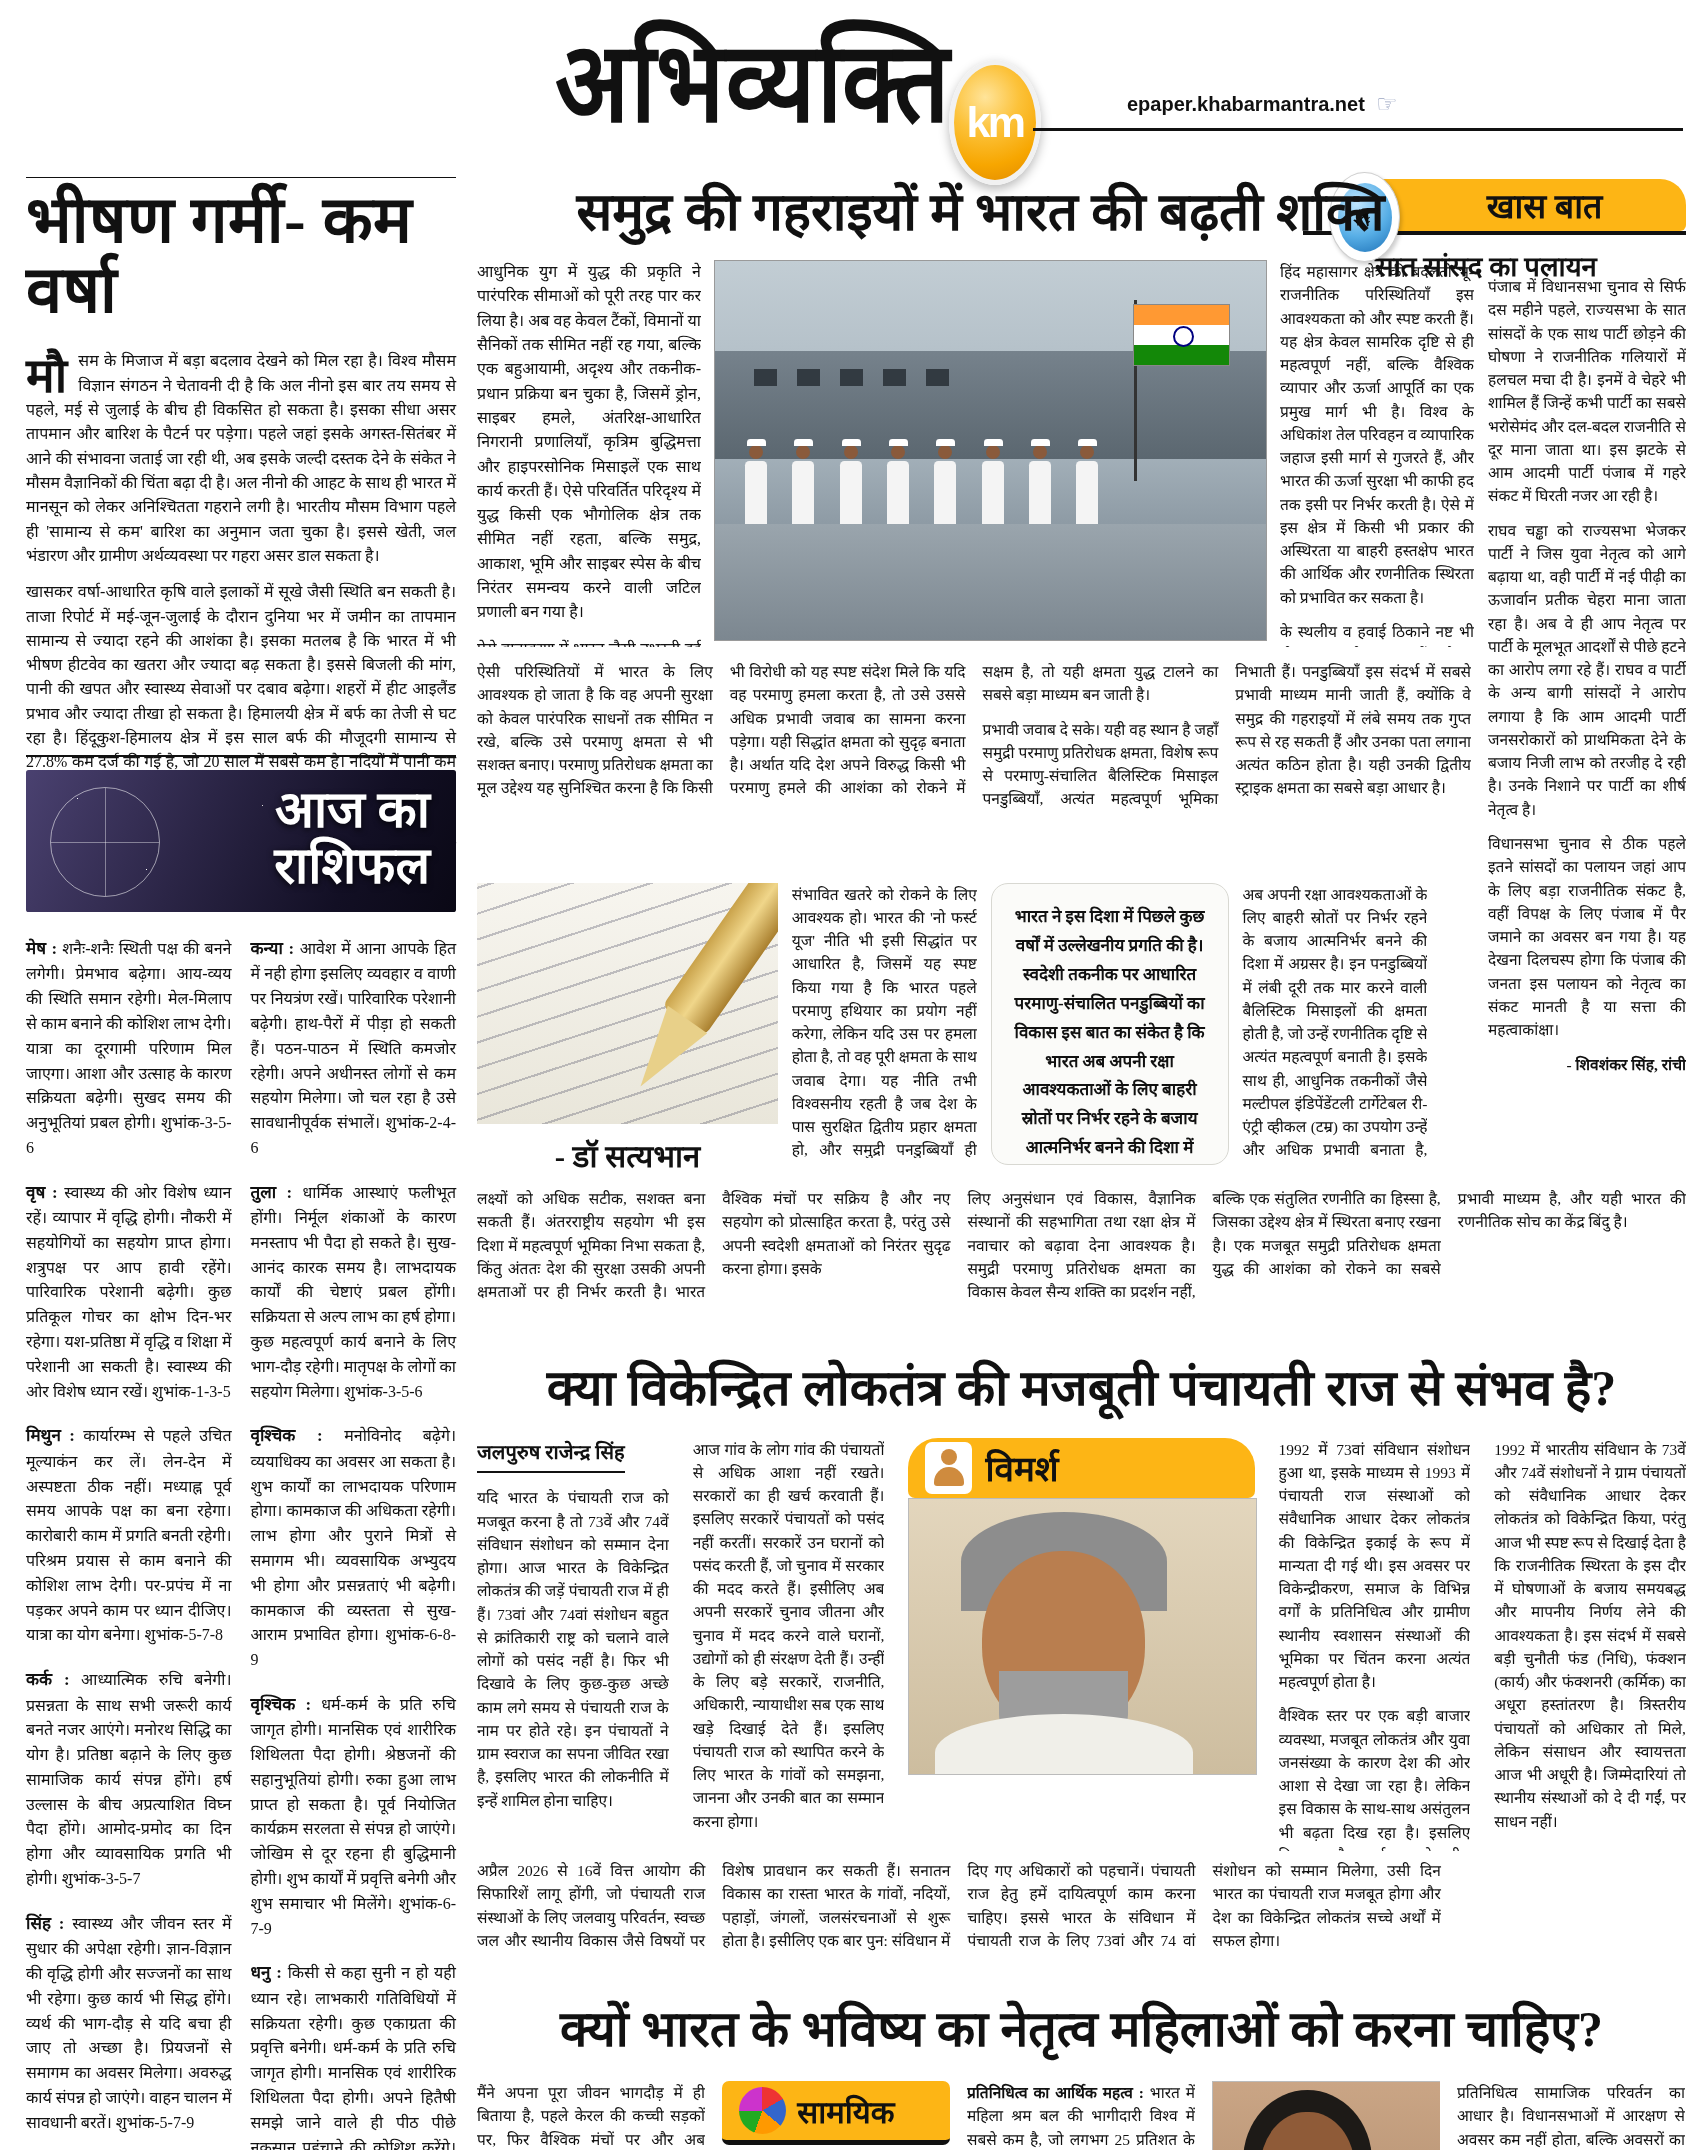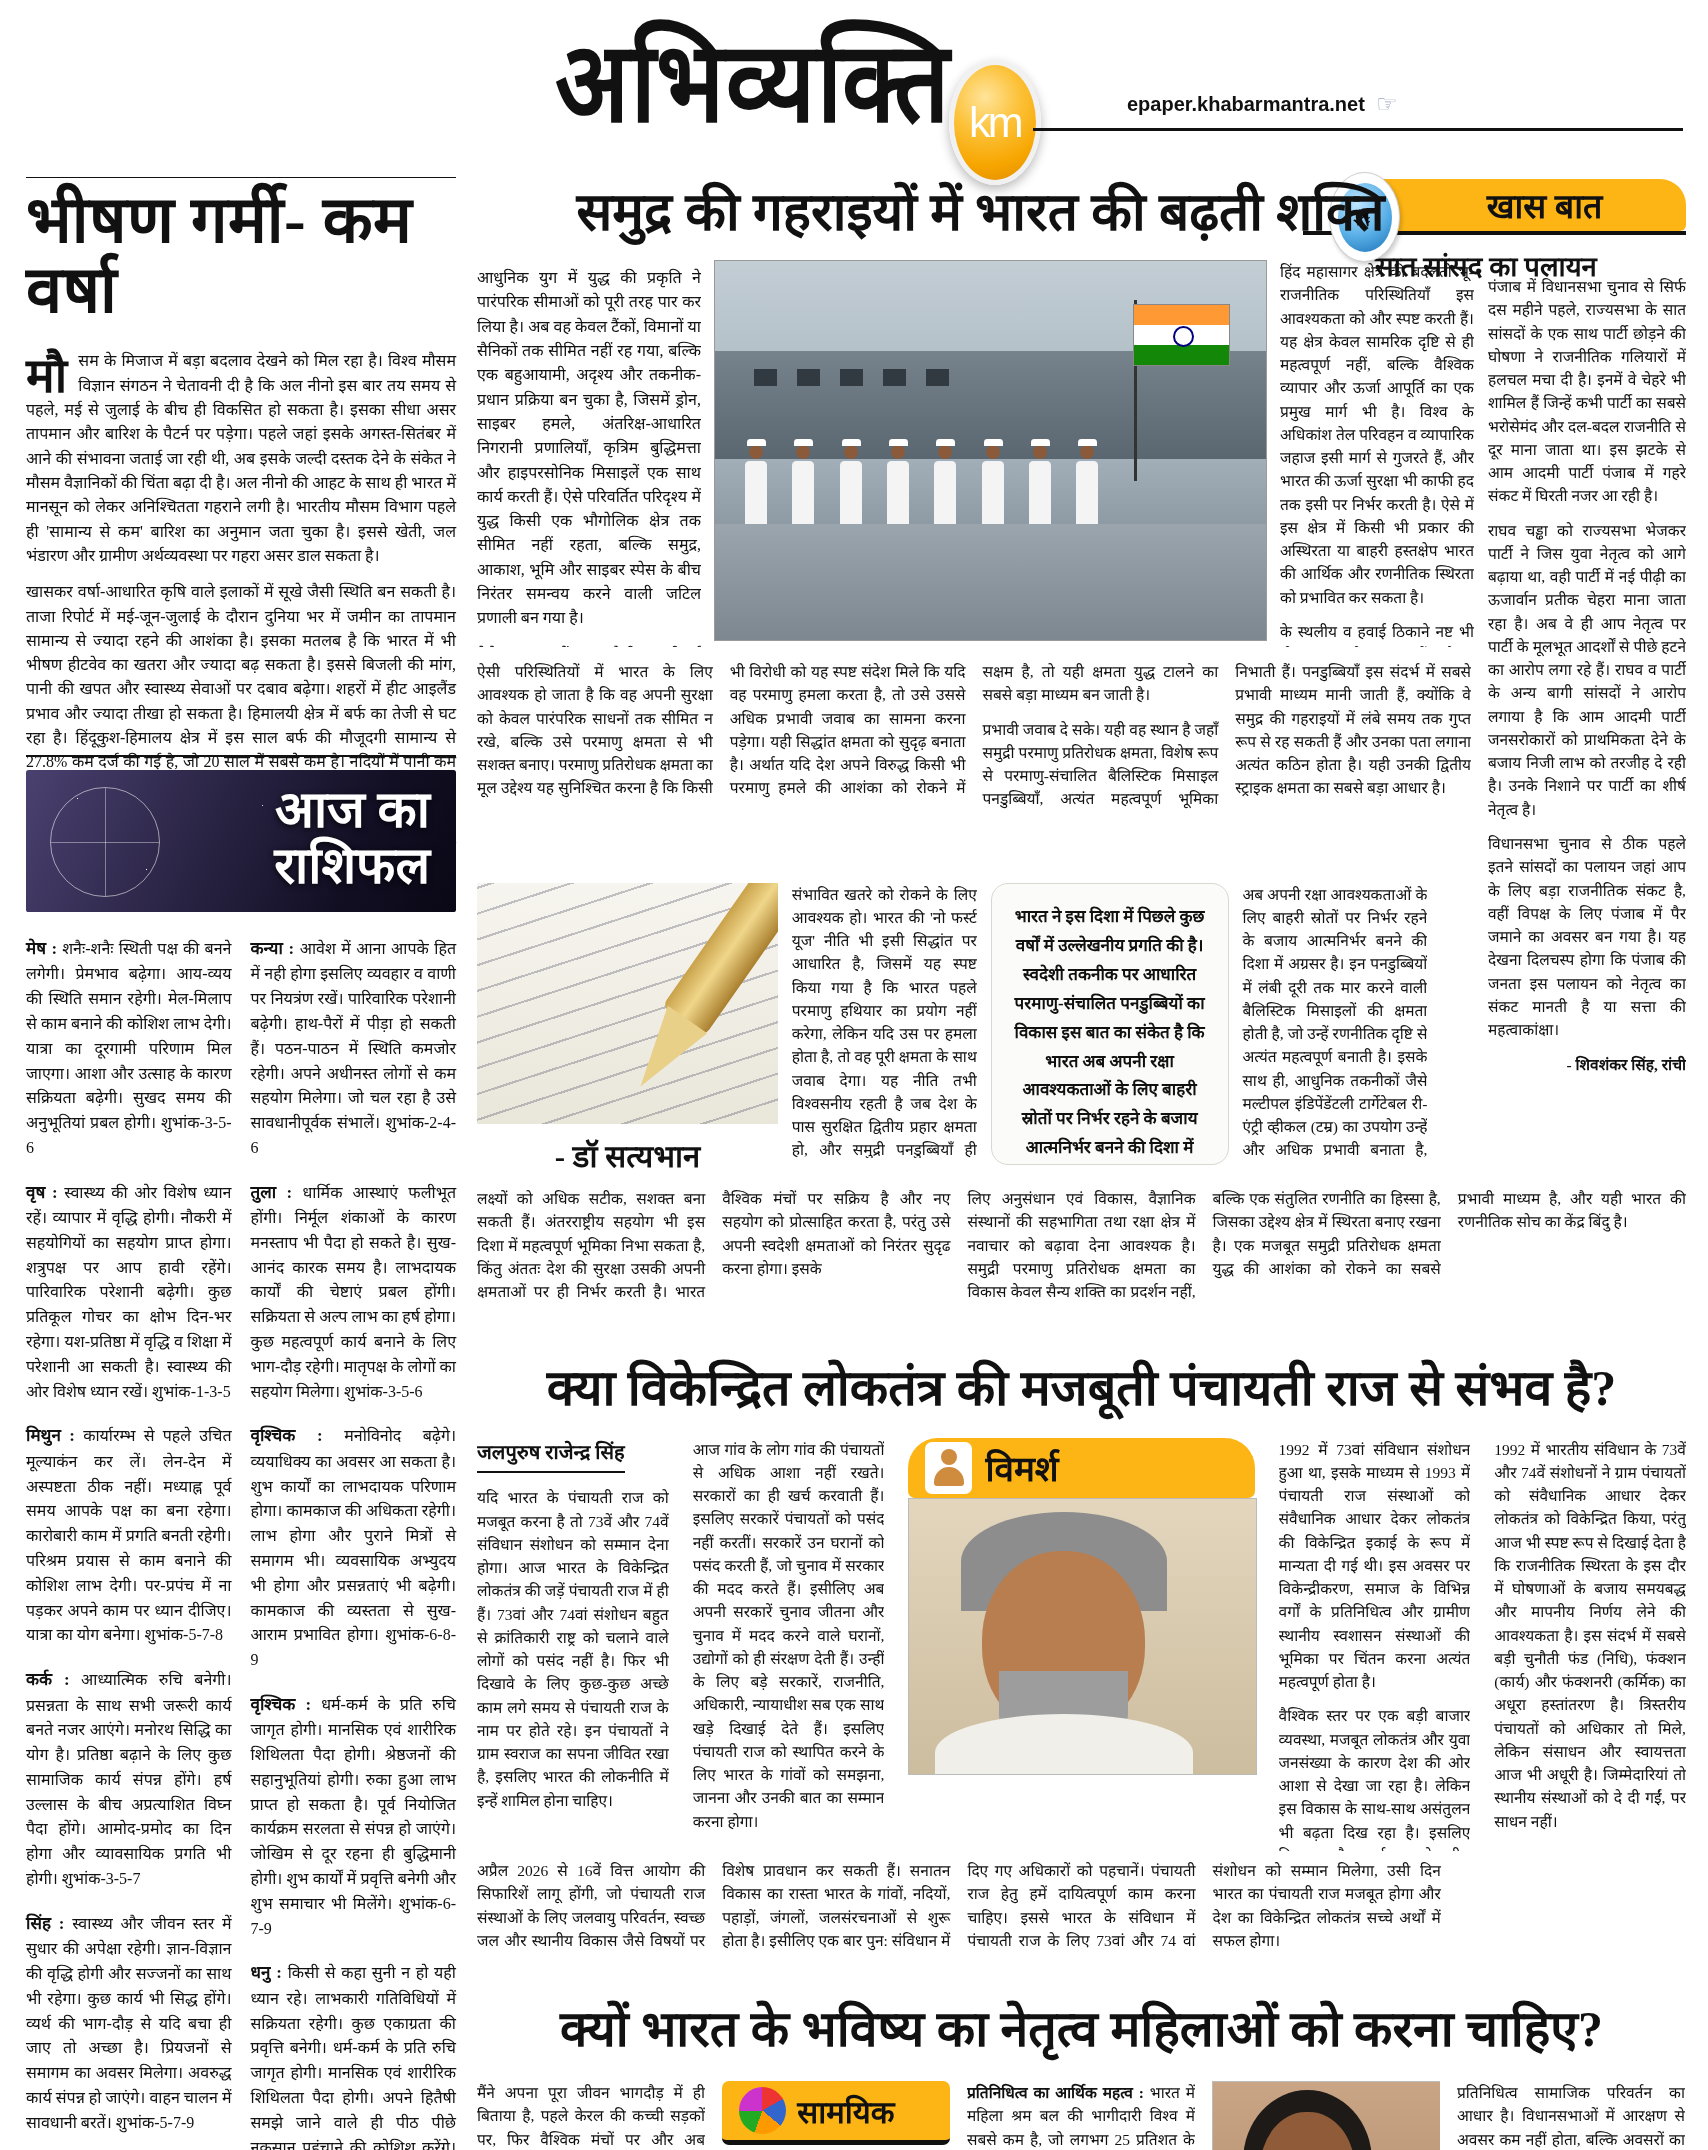--- a/index.html
+++ b/index.html
@@ -1,32 +1,32 @@
 <!DOCTYPE html>
 <html style="font-size:6.9px"><head>
 <meta charset="utf-8">
 <style>
   html,body{margin:0;padding:0;background:#e8e8e8;}
   .page{position:relative;width:1708px;height:2742px;background:#ffffff;overflow:hidden;
         font-family:"Liberation Serif","DejaVu Serif",serif;color:#111;}
   .abs{position:absolute;}
-  .jp{font-size:16px;line-height:1.52;text-align:justify;margin:6px 0 12px 0;}
+  .jp{font-size:16px;line-height:1.52;text-align:justify;margin:0 0 12px 0;}
   .jp36{font-size:15.5px;line-height:1.5;text-align:justify;margin:0 0 11.2px 0;}
   .bold{font-weight:bold;}
   .center{text-align:center;}
   .rule{background:#111;}
   
   .masthead{font-size:59px;font-weight:bold;letter-spacing:0.9px;line-height:1;}
   .dateline{font-size:20px;font-weight:bold;margin-top:11.2px;}
   .section-title{font-size:97px;font-weight:600;line-height:1;letter-spacing:1.7px;transform:scaleY(1.15);transform-origin:top;}
   .logo-oval{width:82px;height:115px;border-radius:50%;
      background:radial-gradient(circle at 38% 28%,#ffe49a 0%,#fcc23a 35%,#f7a600 70%,#e08900 100%);
      border:5.2px solid #f1f1f1;box-shadow:0 4.3px 10.3px rgba(0,0,0,.28);
      display:flex;align-items:center;justify-content:center;}
-  .logo-oval span{color:#fff;font-size:43px;font-weight:normal;font-family:"Liberation Sans",sans-serif;letter-spacing:-2.6px;}
+  .logo-oval span{color:#fff;font-size:43px;font-weight:bold;font-family:"Liberation Sans",sans-serif;letter-spacing:-2.6px;}
   .epaper{font-size:20px;font-weight:bold;font-family:"Liberation Sans",sans-serif;}
   .pointer{font-size:24px;color:#9aa4c0;margin-left:11.2px;}
   
   .kb-banner{margin-left:65px;height:52px;background:#FDB515;border-radius:26px 26px 6px 6px;
      display:flex;align-items:center;justify-content:center;margin-top:39px;}
   .kb-banner .t{font-size:34px;font-weight:bold;}
   .kb-underline{margin-left:17px;height:4.3px;background:#111;}
   .kb-sub{font-size:27.5px;font-weight:bold;text-align:center;margin-top:12px;}
   .kb-icon{position:absolute;left:43px;top:-6.9px;width:69px;height:88px;background:#fff;border-radius:50%;
      border:1.7px solid #cfcfcf;display:flex;align-items:center;justify-content:center;box-shadow:1.7px 2.6px 4.3px rgba(0,0,0,.2);}

